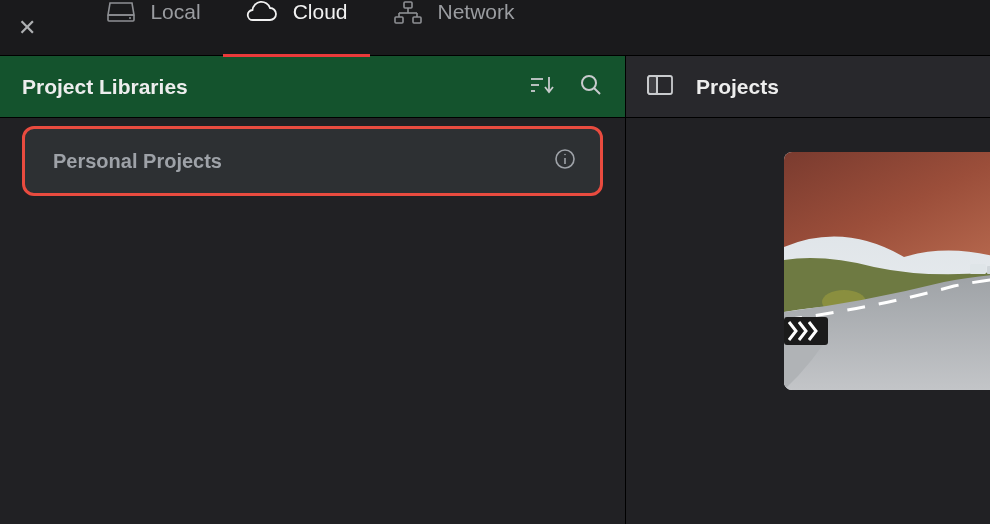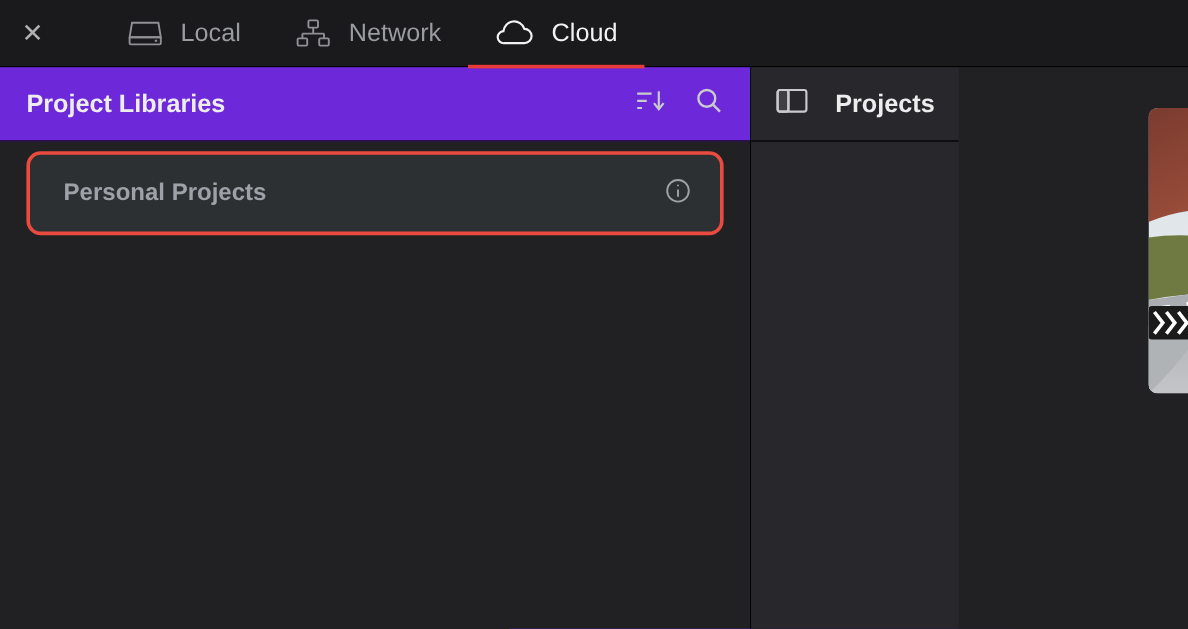--- a/index.html
+++ b/index.html
@@ -21,21 +21,20 @@
   }
   .close-x {
     color: #aeb0b2;
     font-size: 22px;
     margin-right: 48px;
     cursor: pointer;
     font-weight: 300;
   }
   .tab {
     display: flex;
-    align-items: center;
     gap: 14px;
     padding: 0 22px;
     height: 56px;
     color: #9a9ca0;
     font-size: 21px;
     cursor: pointer;
     position: relative;
   }
   .tab.active {
     color: #f2f2f2;
@@ -49,21 +48,21 @@
     height: 3px;
     background: #e93a3a;
   }
   .tab .icon { display: inline-flex; }
   .main {
     display: flex;
     height: calc(524px - 56px);
   }
   .left-panel {
     width: 626px;
-    background: #6d28d9;
+    background: #14532d;
     display: flex;
     flex-direction: column;
     border-right: 1px solid #000;
   }
   .panel-header {
     display: flex;
     align-items: center;
     height: 62px;
     padding: 0 22px;
     border-bottom: 1px solid #000;
@@ -115,21 +114,21 @@
   .lib-label {
     color: #9ea2a8;
     font-size: 20px;
     font-weight: 600;
     flex: 1;
   }
   .right-panel {
     flex: 1;
     background: #28282c;
     display: flex;
-    flex-direction: row;
+    flex-direction: column;
   }
   .right-header {
     height: 62px;
     display: flex;
     align-items: center;
     padding: 0 20px;
     gap: 22px;
     border-bottom: 1px solid #000;
   }
   .right-title {
@@ -163,44 +162,44 @@
 
   <div class="tab">
     <span class="icon">
       <svg width="30" height="24" viewBox="0 0 30 24" fill="none" stroke="#8e9094" stroke-width="1.6">
         <path d="M4 3 h22 l2 12 h-26 z"></path>
         <rect x="2" y="15" width="26" height="6" rx="1"></rect>
         <line x1="23" y1="18" x2="25" y2="18"></line>
       </svg>
     </span>
     <span>Local</span>
+  </div>
+
+  <div class="tab active">
+    <span class="icon">
+      <svg width="34" height="24" viewBox="0 0 34 24" fill="none" stroke="#f2f2f2" stroke-width="1.8">
+        <path d="M25 20a6 6 0 0 0 0-12 9 9 0 0 0-17.5 2A5 5 0 0 0 8 20z"></path>
+      </svg>
+    </span>
+    <span>Cloud</span>
   </div>
 
   <div class="tab">
     <span class="icon">
       <svg width="32" height="26" viewBox="0 0 32 26" fill="none" stroke="#8e9094" stroke-width="1.6">
         <rect x="12" y="2" width="8" height="6" rx="1"></rect>
         <rect x="3" y="17" width="8" height="6" rx="1"></rect>
         <rect x="21" y="17" width="8" height="6" rx="1"></rect>
         <line x1="16" y1="8" x2="16" y2="13"></line>
         <line x1="7" y1="17" x2="7" y2="13"></line>
         <line x1="25" y1="17" x2="25" y2="13"></line>
         <line x1="7" y1="13" x2="25" y2="13"></line>
       </svg>
     </span>
     <span>Network</span>
-  </div>
-
-  <div class="tab active">
-    <span class="icon">
-      <svg width="34" height="24" viewBox="0 0 34 24" fill="none" stroke="#f2f2f2" stroke-width="1.8">
-        <path d="M25 20a6 6 0 0 0 0-12 9 9 0 0 0-17.5 2A5 5 0 0 0 8 20z"></path>
-      </svg>
-    </span>
-    <span>Cloud</span>
   </div>
 </div>
 
 <div class="main">
   <div class="left-panel">
     <div class="panel-header">
       <div class="panel-title">Project Libraries</div>
       <div class="header-icons">
         <span>
           <svg width="26" height="22" viewBox="0 0 26 22" fill="none" stroke="#c9cbce" stroke-width="1.8">

